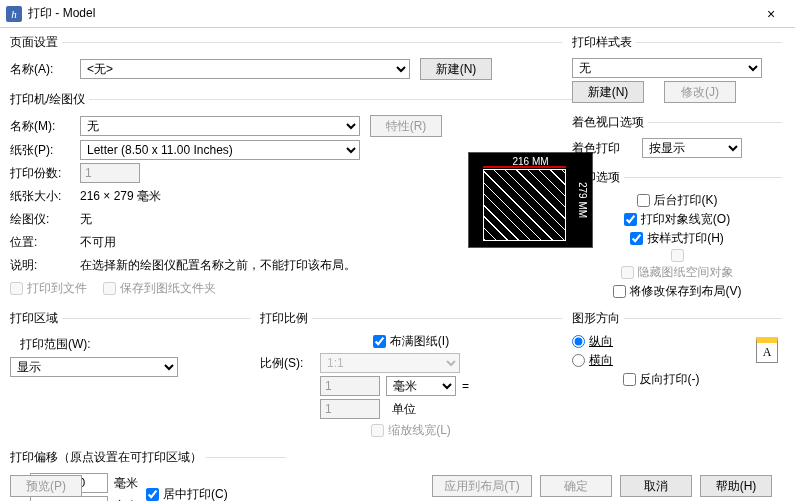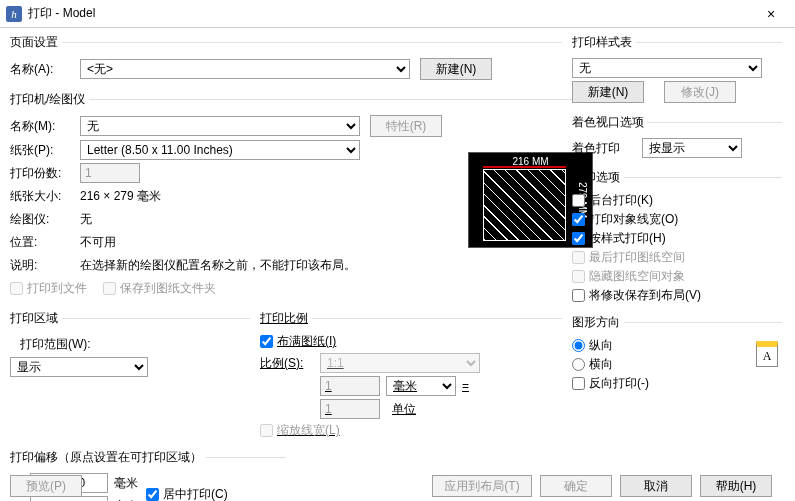--- a/index.html
+++ b/index.html
@@ -78,22 +78,22 @@
     background: #e8e8e8;
     font-size: 12px;
     cursor: pointer;
     padding: 0 8px;
     font-family: inherit;
   }
   .btn:disabled, .btn.disabled, select:disabled, input:disabled {
     color: #9a9a9a;
     background: #f3f3f3;
   }
-  label.chk { display: flex; align-items: center; gap: 4px; margin: 2px 0; cursor: pointer;}
-  label.rad { display: flex; align-items: center; gap: 4px; margin: 2px 0; cursor: pointer;}
+  label.chk { display: flex; align-items: center; gap: 4px; margin: 2px 0; cursor: pointer; justify-content: center;}
+  label.rad { display: flex; align-items: center; gap: 4px; margin: 2px 0; cursor: pointer; text-decoration: underline;}
   label.chk input, label.rad input { margin: 0; }
   label.chk.disabled, label.rad.disabled { color: #9a9a9a; }
 
   .preview {
     width: 125px; height: 96px;
     border: 1px solid #555;
     background: #000;
     position: relative;
   }
   .preview .dimtop {
@@ -109,21 +109,21 @@
   .preview .redbar { position:absolute; top:13px; left:14px; right:26px; height:2px; background:#d40000;}
   .preview .hatch {
     position: absolute;
     left: 14px; top: 16px; bottom: 6px; right: 26px;
     border: 1px solid #fff;
     background-image: repeating-linear-gradient(45deg, #fff 0 1px, transparent 1px 8px);
   }
 
   .mid-row { display: flex; gap: 10px; }
   .print-area-box { width: 240px; }
-  .print-scale-box { flex: 1; text-decoration: underline; }
+  .print-scale-box { flex: 1; }
 
   .bottom-bar {
     position: absolute;
     left: 0; right: 13px; bottom: 0;
     height: 30px;
     display: flex;
     align-items: center;
     padding: 0 10px;
     gap: 8px;
   }
@@ -228,35 +228,35 @@
     </fieldset>
 
     <div class="mid-row">
 
       <fieldset class="print-area-box">
         <legend>打印区域</legend>
         <div class="row" style="margin-left:10px">
             <span>打印范围(W):</span>
           </div>
         <div class="row">
-          <select style="width:138px">
+          <select style="width:168px">
             <option>显示</option>
           </select>
         </div>
       </fieldset>
 
       <fieldset class="print-scale-box">
         <legend>打印比例</legend>
         <label class="chk">
           <input type="checkbox" checked="" style="">
             <span>布满图纸(I)</span>
         </label>
         <div class="row">
           <span style="width:60px">比例(S):</span>
-          <select style="width:160px" disabled="">
+          <select style="width:140px" disabled="">
             <option>1:1</option>
           </select>
         </div>
         <div class="row">
           <span style="width:60px"></span>
           <input type="text" style="width: 60px;" disabled="" value="1">
           <span style="width:6px"></span>
           <select style="width:70px">
             <option>毫米</option>
           </select>
@@ -333,21 +333,20 @@
       <label class="chk">
           <input type="checkbox" checked="" style="">
           <span>打印对象线宽(O)</span>
         </label>
       <label class="chk">
           <input type="checkbox" checked="" style="">
           <span>按样式打印(H)</span>
         </label>
       <label class="chk disabled">
           <input type="checkbox" disabled="" style="">
-          <span>最后打印图纸空间</span>
         </label>
       <label class="chk disabled">
           <input type="checkbox" disabled="" style="">
           <span>隐藏图纸空间对象</span>
         </label>
       <label class="chk">
           <input type="checkbox" style="">
           <span>将修改保存到布局(V)</span>
         </label>
     </fieldset>

